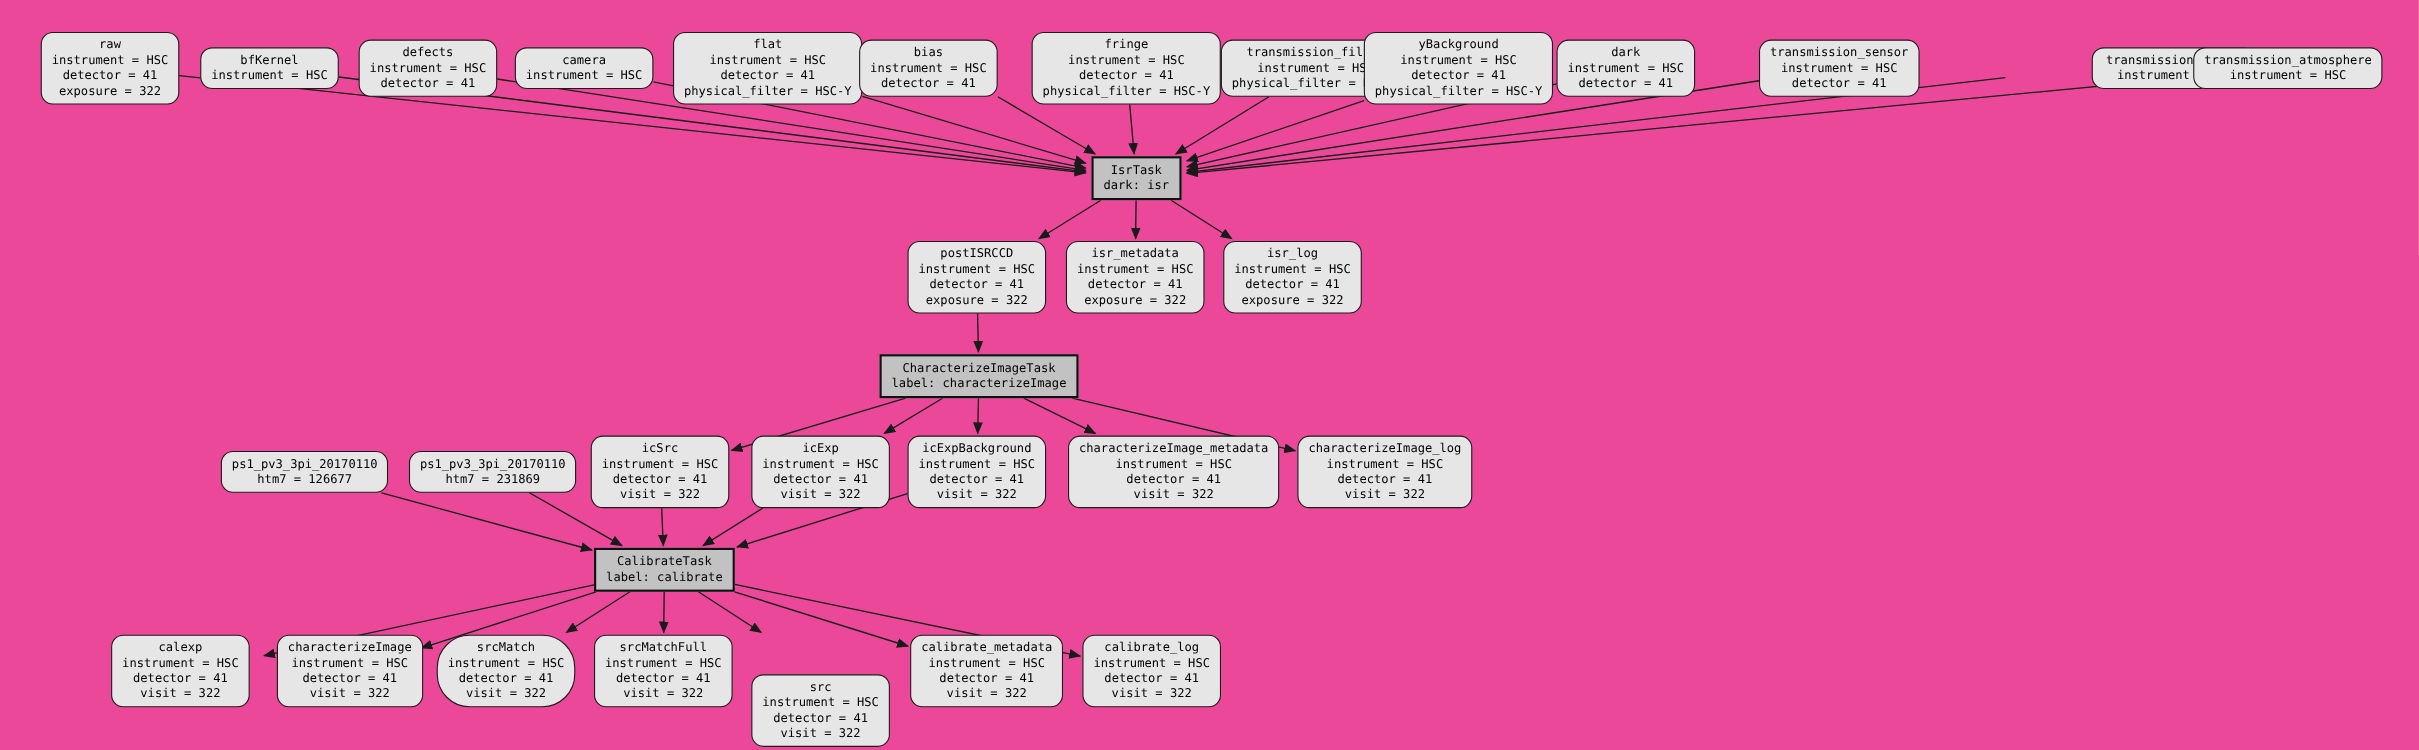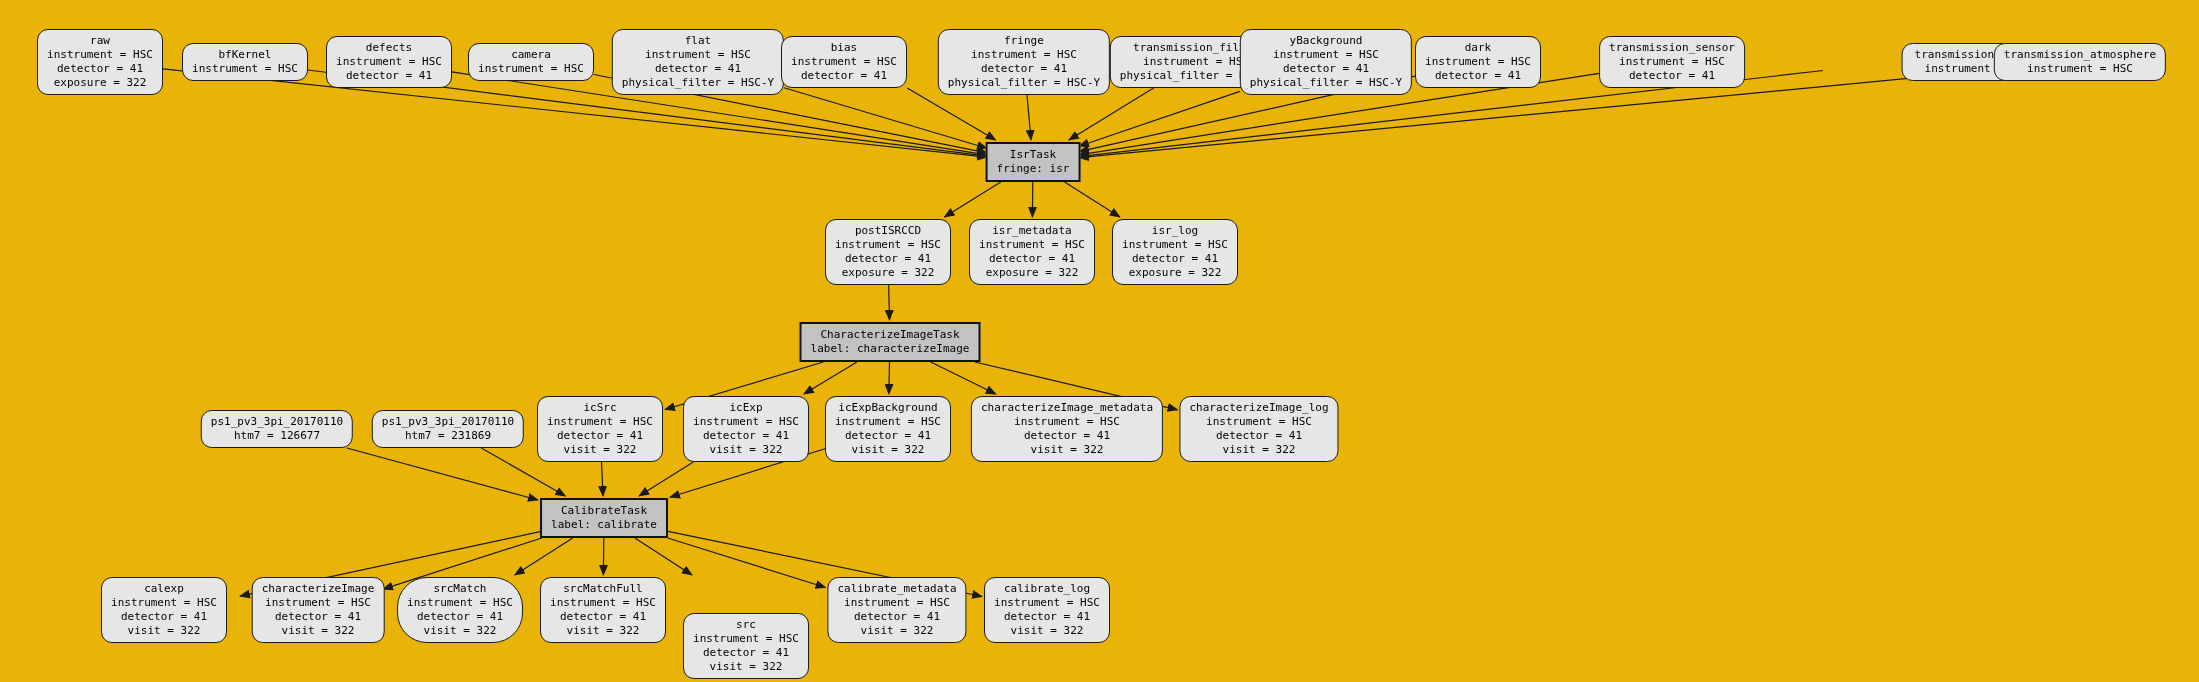--- a/index.html
+++ b/index.html
@@ -1,20 +1,20 @@
 <!DOCTYPE html>
 <html><head>
 <meta charset="utf-8">
 <style>
   html, body { margin: 0; padding: 0; background: #ffffff; }
   .canvas {
     position: relative;
     width: 2199px;
     height: 682px;
-    background: #eab308;
+    background: #ec4899;
     overflow: hidden;
     font-family: "DejaVu Sans Mono", "Liberation Mono", monospace;
   }
   svg.edges {
     position: absolute;
     left: 0; top: 0;
     width: 2199px; height: 682px;
     pointer-events: none;
   }
   .node {
@@ -148,21 +148,21 @@
       <div class="node dataset" style="left: 1976px; top: 62px; background: rgb(230, 230, 230); padding-left: 12px;">
         <div class="line">transmission_optics</div>
         <div class="line">instrument = HSC</div>
       </div>
       <div class="node dataset" style="left: 2080px; top: 62px; background: rgb(230, 230, 230);">
         <div class="line">transmission_atmosphere</div>
         <div class="line">instrument = HSC</div>
       </div>
       <div class="node task" style="left: 1033px; top: 162px; background: rgb(194, 194, 194);">
         <div class="line">IsrTask</div>
-        <div class="line">fringe: isr</div>
+        <div class="line">dark: isr</div>
       </div>
       <div class="node dataset" style="left: 888px; top: 252px; background: rgb(230, 230, 230);">
         <div class="line">postISRCCD</div>
         <div class="line">instrument = HSC</div>
         <div class="line">detector = 41</div>
         <div class="line">exposure = 322</div>
       </div>
       <div class="node dataset" style="left: 1032px; top: 252px; background: rgb(230, 230, 230);">
         <div class="line">isr_metadata</div>
         <div class="line">instrument = HSC</div>

